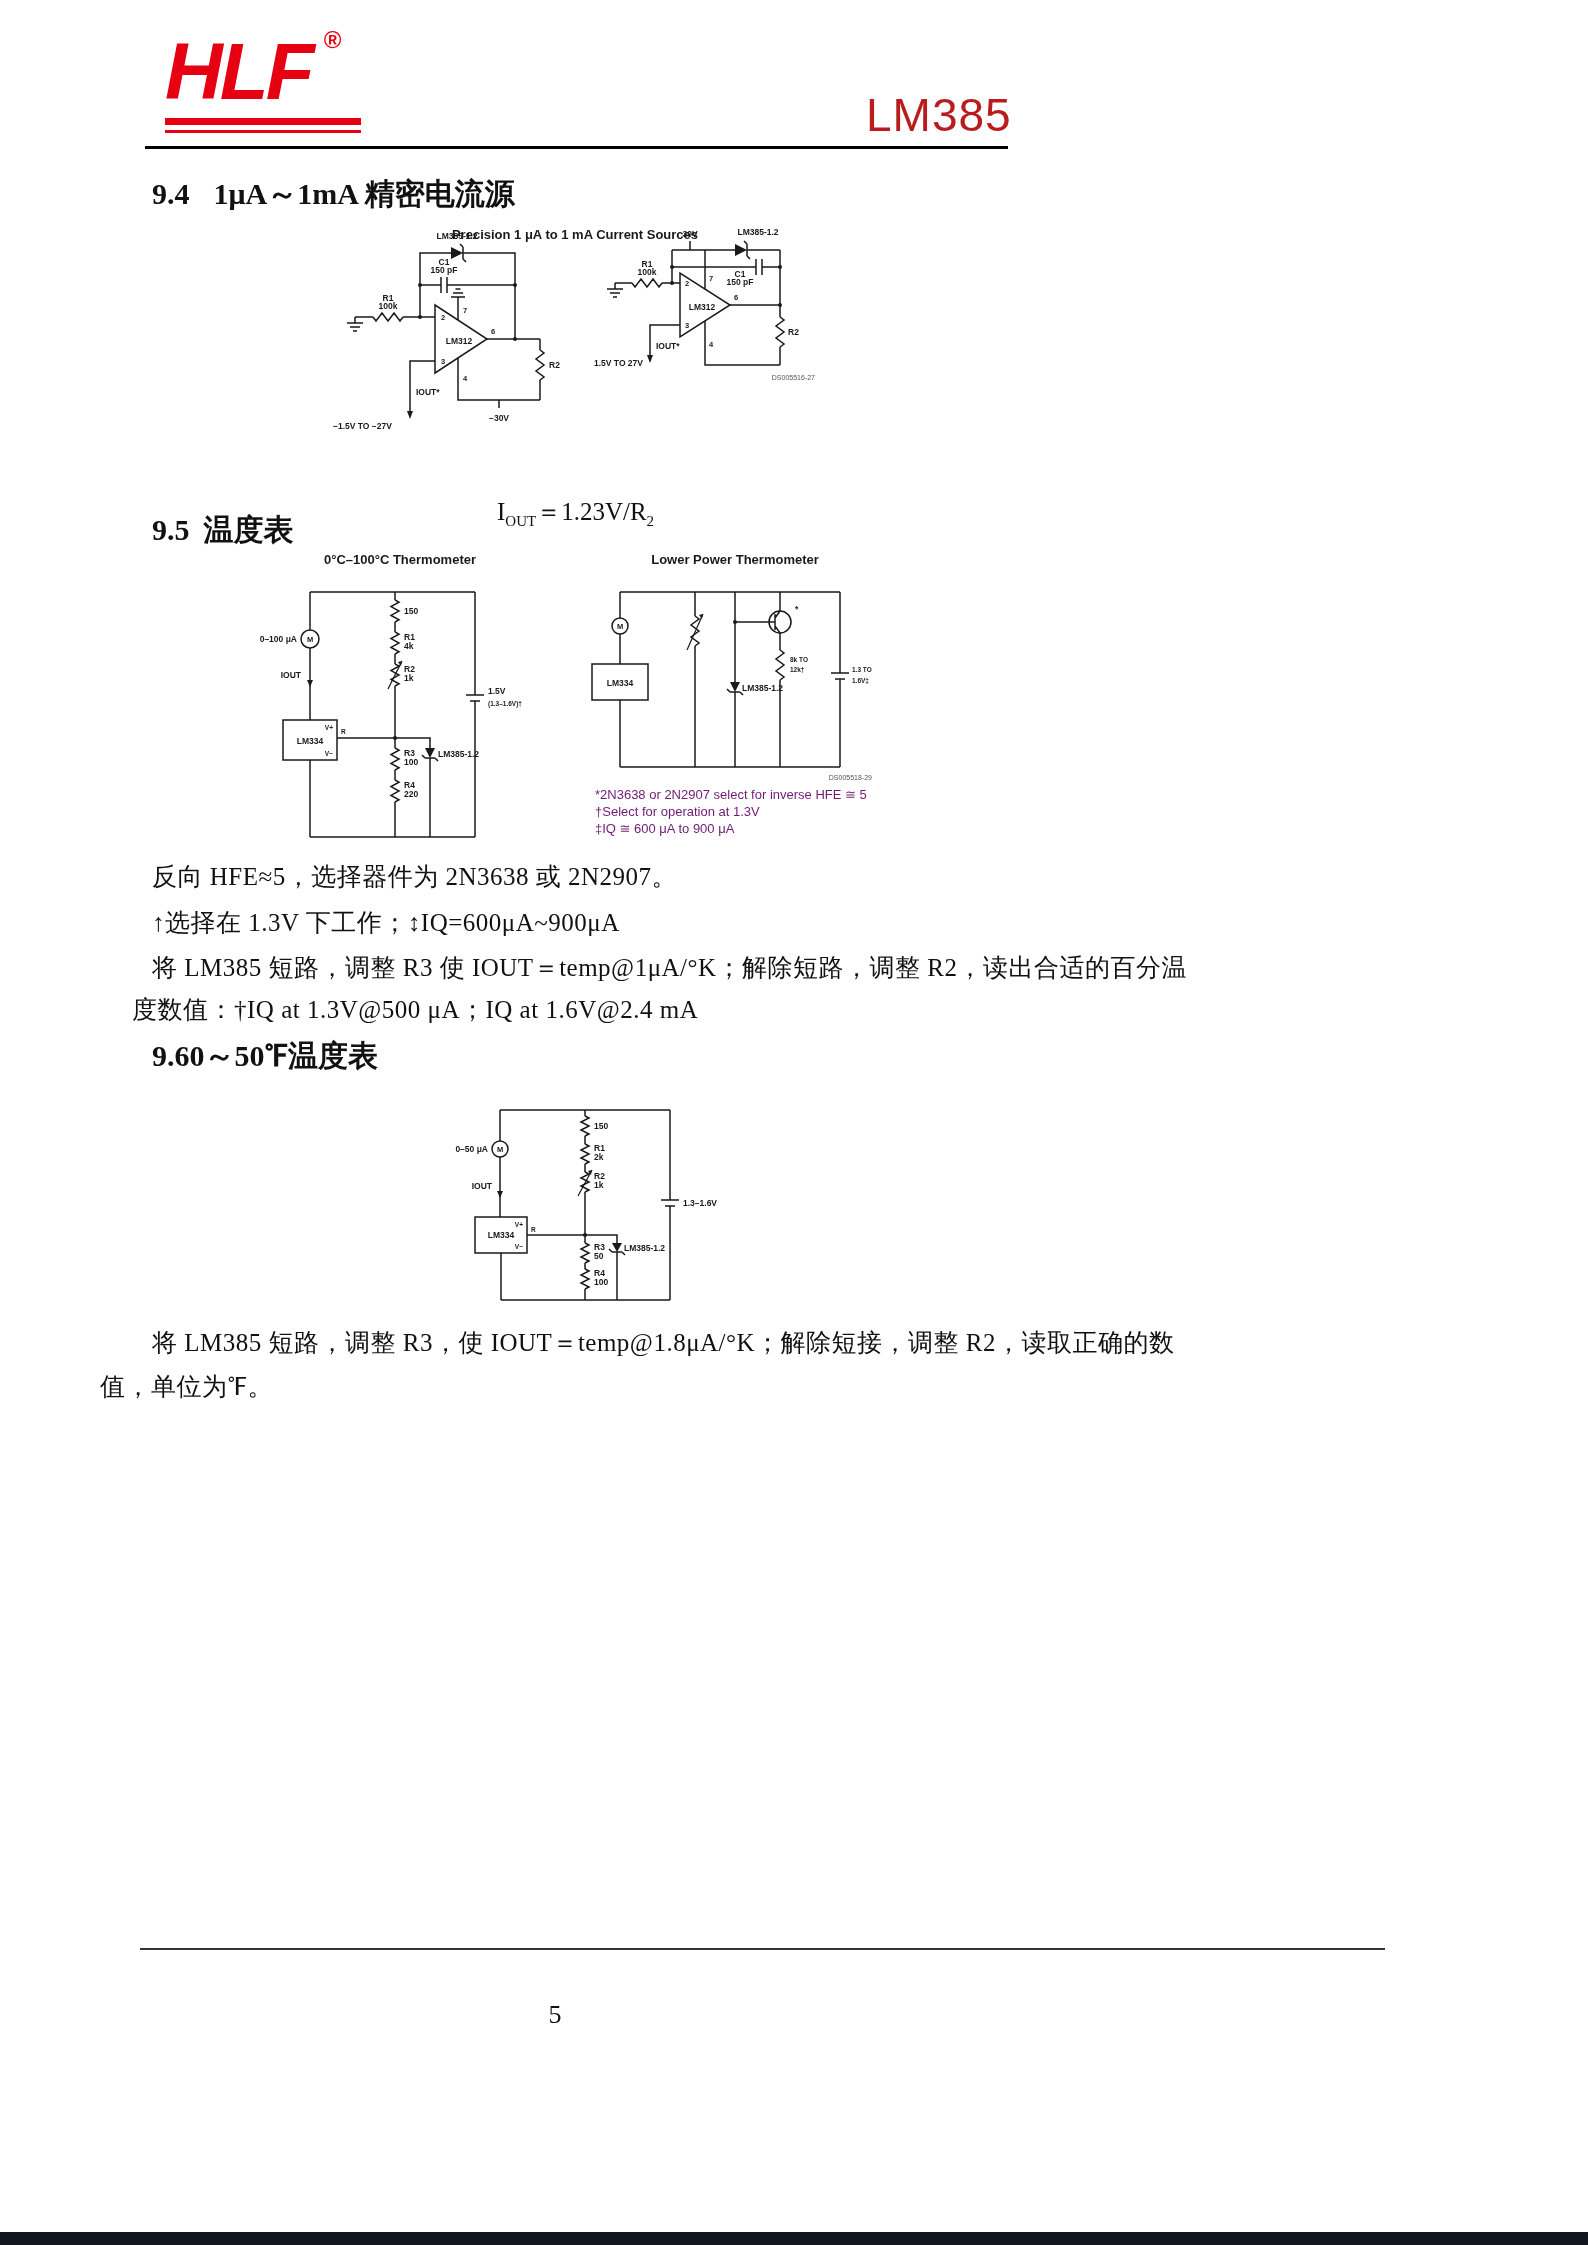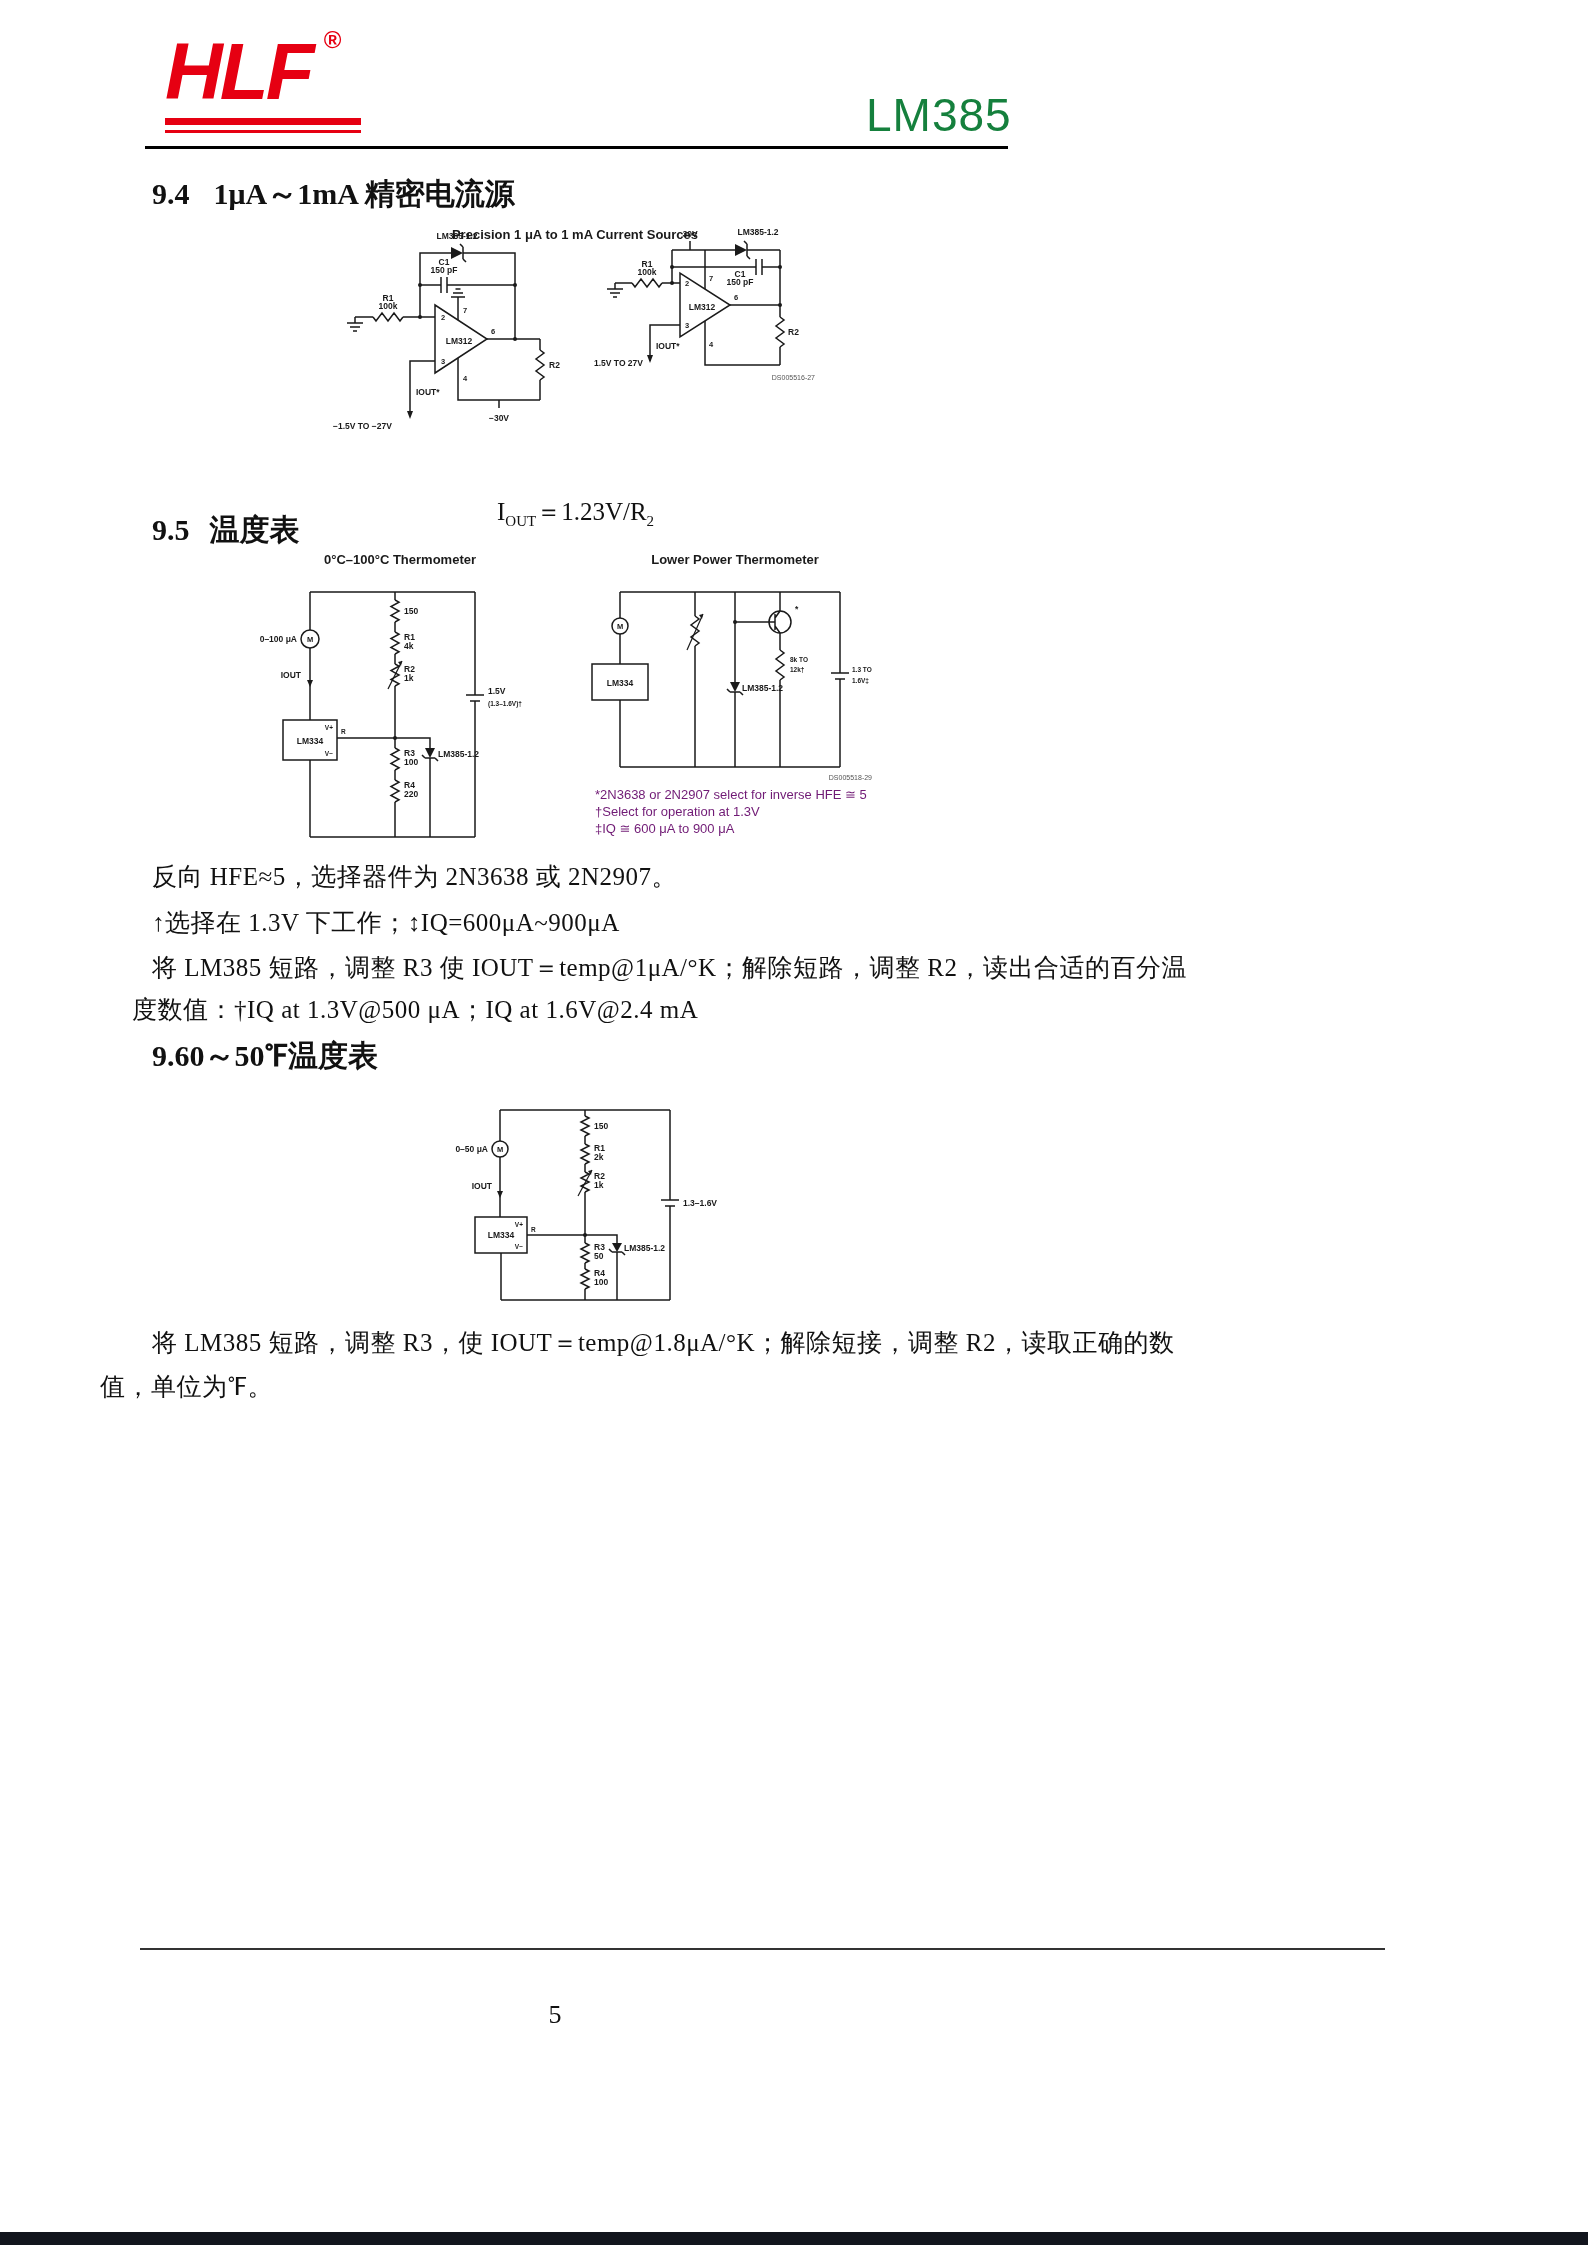--- a/index.html
+++ b/index.html
@@ -6,21 +6,21 @@
   html,body { background:#fff; }
   body { width:1588px; height:2245px; position:relative; overflow:hidden;
          font-family:"Liberation Serif", serif; color:#111; }
   .abs { position:absolute; }
 
   
   .logo-text { font-family:"Liberation Sans", sans-serif; font-weight:bold; font-style:italic;
                font-size:80px; line-height:1; color:#e60012; letter-spacing:-3px; position:relative; display:inline-block; }
   .logo-reg  { position:absolute; top:-4px; right:-30px; font-size:24px; font-style:normal; letter-spacing:0; }
   .logo-bar  { background:#e60012; }
-  .doc-title { font-family:"Liberation Sans", sans-serif; font-size:46px; color:#15803d; letter-spacing:1px; }
+  .doc-title { font-family:"Liberation Sans", sans-serif; font-size:46px; color:#b91c1c; letter-spacing:1px; }
   .hrule { background:#000; }
 
   
   .sec-head { font-size:30px; font-weight:bold; white-space:nowrap; }
   .para { font-size:25px; white-space:nowrap; letter-spacing:0.5px; }
   .formula { font-size:25px; white-space:nowrap; }
   .formula sub { font-size:0.6em; }
   .notes { font-family:"Liberation Sans", sans-serif; font-size:13px; line-height:17px; color:#701a75; white-space:nowrap; }
   .pagenum { font-size:26px; text-align:center; }
 
@@ -128,21 +128,21 @@
     <text x="333" y="141" class="clab ce">1.5V TO 27V</text>
     <text x="505" y="155" class="cds ce">DS005516-27</text>
   </g>
 </svg>
 
 <div class="abs formula" style="left:497px; top:460px;margin-top:35px;">
   <span>I</span><sub>OUT</sub><span>＝1.23V/R</span><sub>2</sub>
 </div>
 
 <div class="abs sec-head" style="left:152px; top:510px;">
-  <span>9.5</span><span style="margin-left:20px;">温度表</span>
+  <span>9.5</span><span style="margin-left:14px;">温度表</span>
 </div>
 
 <svg class="abs" style="left:255px; top:552px;" width="645" height="290" viewBox="0 0 645 290">
 
   <g>
     <text x="145" y="12" class="ctitle">0°C–100°C Thermometer</text>
     <path class="w" d="M55,40 H220 M55,40 V78 M55,96 V168"></path>
     <circle class="box" cx="55" cy="87" r="9"></circle>
     <text x="55" y="90" class="cpin cm">M</text>
     <text x="42" y="90" class="clab ce">0–100 μA</text>

